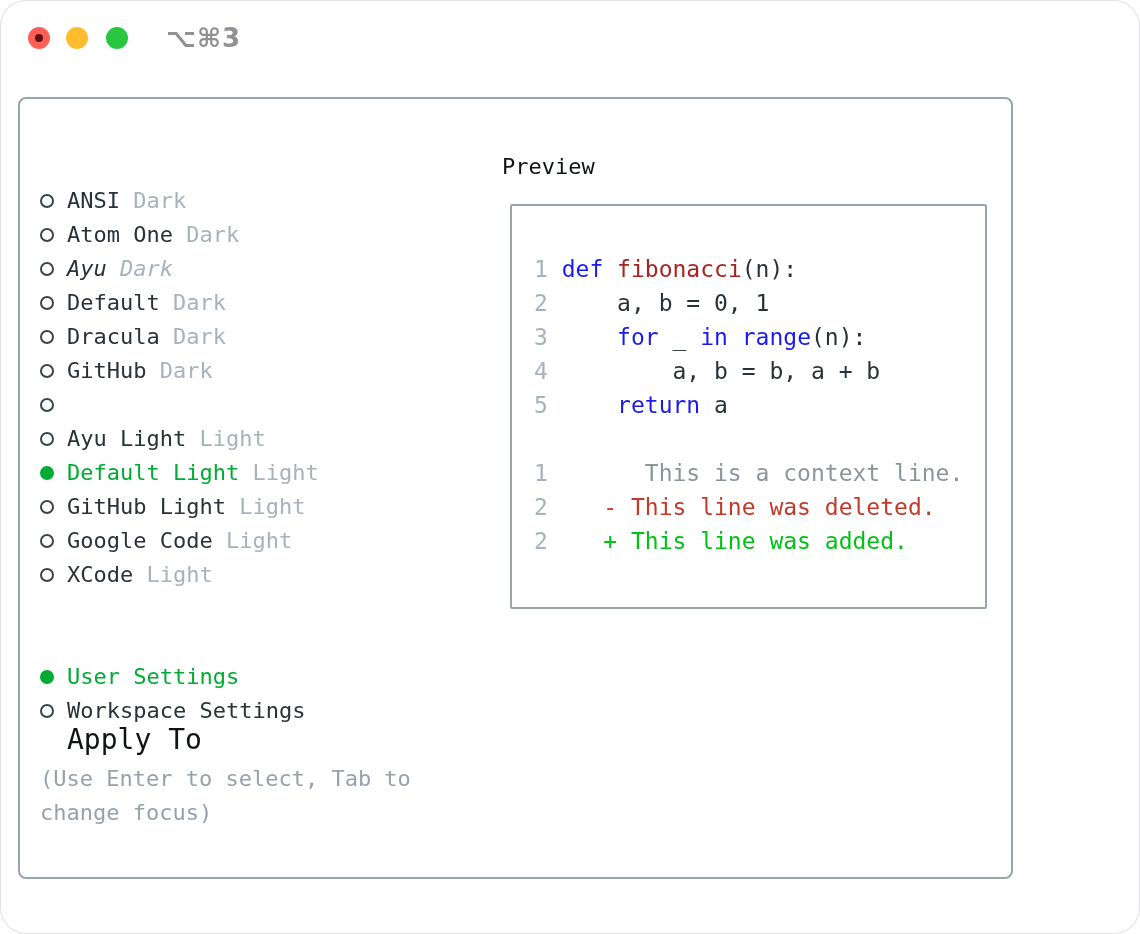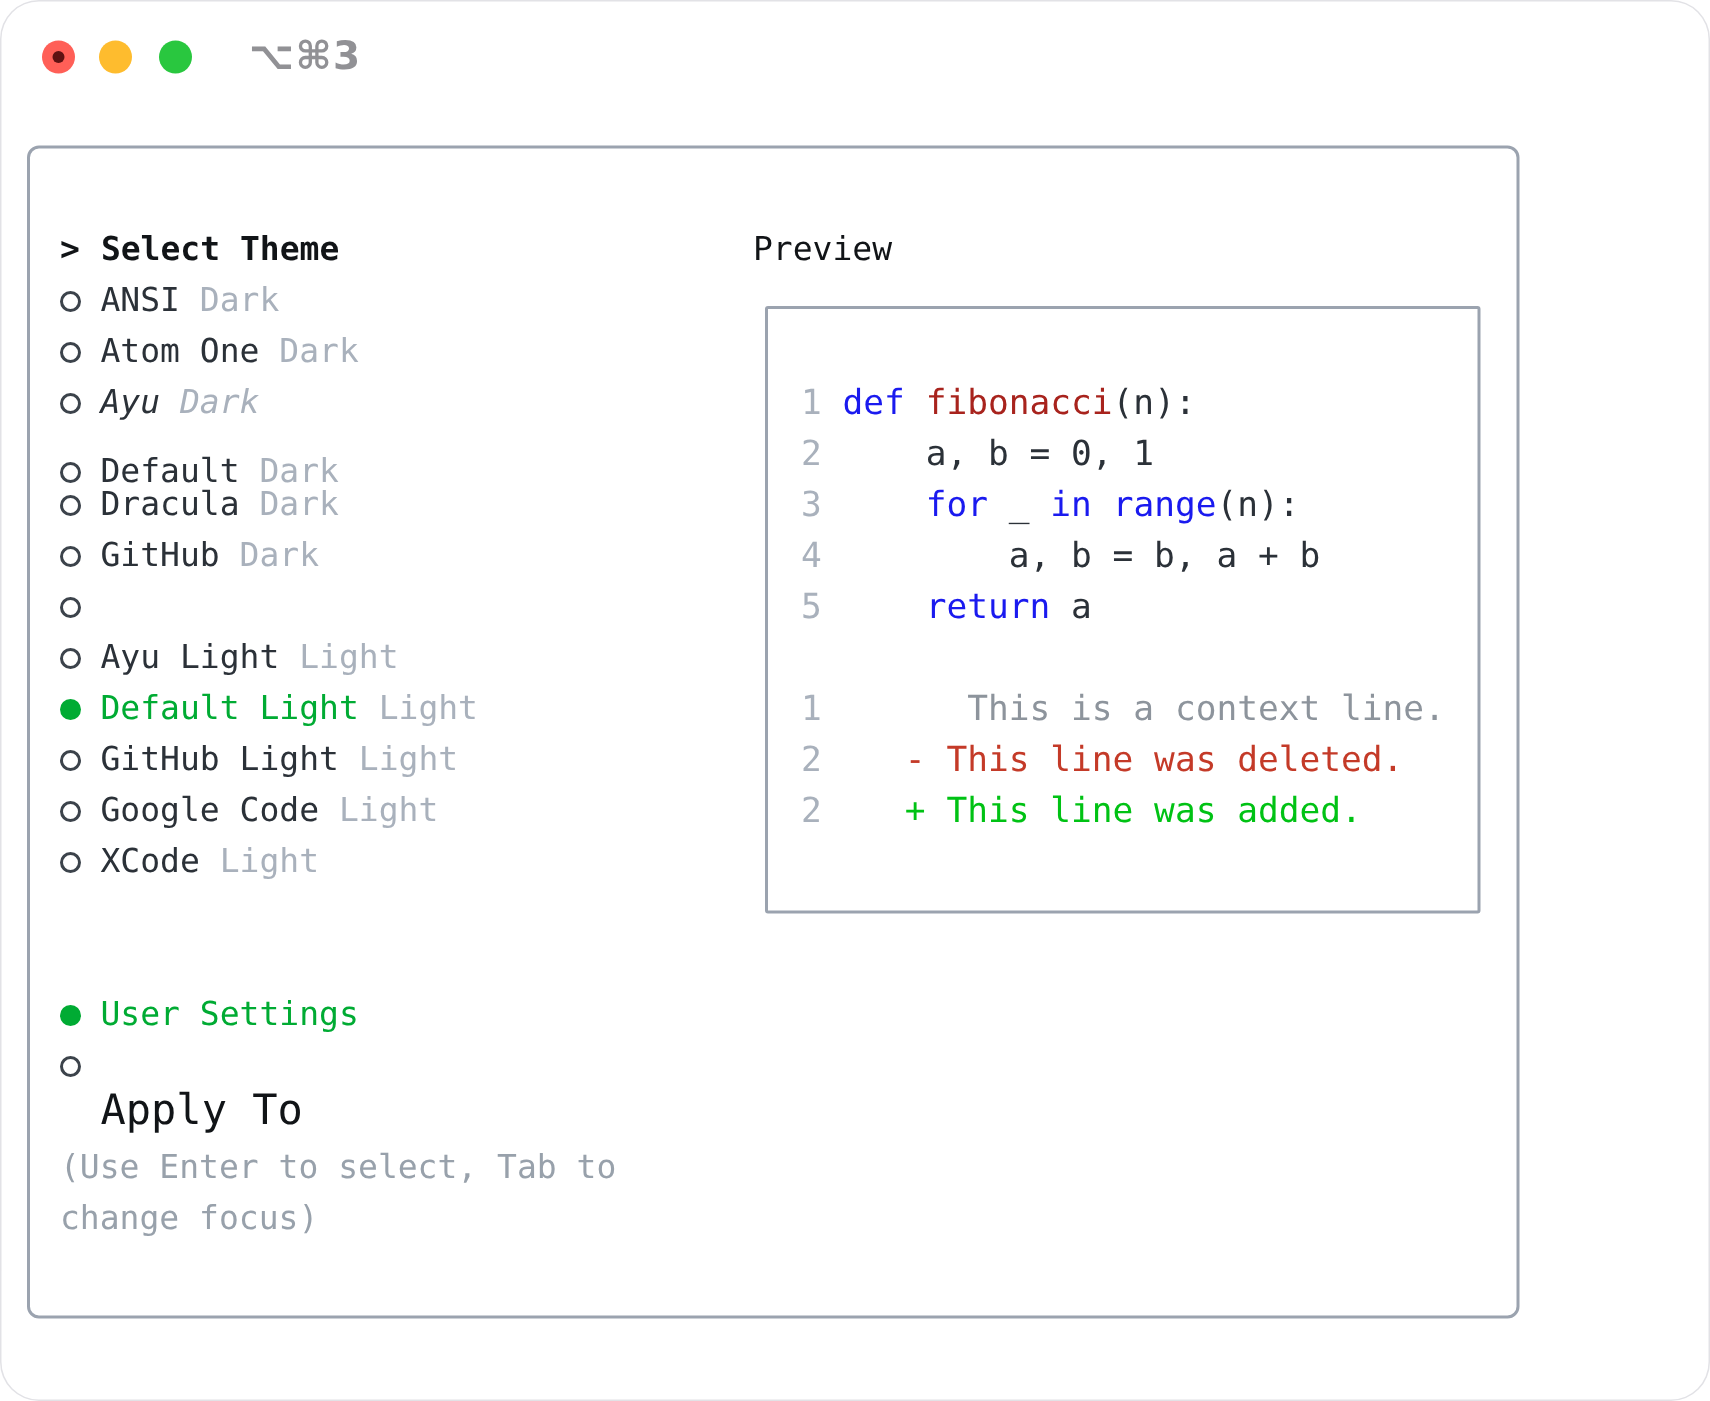--- a/index.html
+++ b/index.html
@@ -76,36 +76,35 @@
     <span class="tl red">
         <span class="dot"></span>
       </span>
     <span class="tl yellow"></span>
     <span class="tl green"></span>
     <span class="win-title">⌥⌘3</span>
   </div>
 
   <div class="panel">
 
-    <div class="header-row mono"><span class="prompt">&gt;</span><span class="hdr-title">Select Theme</span></div>
 
     <div>
         <div class="row" style="top: 85px;">
           <span class="radio"></span>
           <span class="lbl"><span class="nm">ANSI</span><span class="variant"> Dark</span></span>
         </div>
         <div class="row" style="top: 119px;">
           <span class="radio"></span>
           <span class="lbl"><span class="nm">Atom One</span><span class="variant"> Dark</span></span>
         </div>
         <div class="row" style="top: 153px; font-style: italic;">
           <span class="radio"></span>
           <span class="lbl"><span class="nm">Ayu</span><span class="variant"> Dark</span></span>
         </div>
-        <div class="row" style="top: 199px;">
+        <div class="row" style="top: 187px;">
           <span class="radio"></span>
           <span class="lbl"><span class="nm">Default</span><span class="variant"> Dark</span></span>
         </div>
         <div class="row" style="top: 221px;">
           <span class="radio"></span>
           <span class="lbl"><span class="nm">Dracula</span><span class="variant"> Dark</span></span>
         </div>
         <div class="row" style="top: 255px;">
           <span class="radio"></span>
           <span class="lbl"><span class="nm">GitHub</span><span class="variant"> Dark</span></span>
@@ -137,20 +136,21 @@
 
     <div class="section-title" style="top:624px">Apply To</div>
 
     <div>
         <div class="row sel" style="top: 561px;">
           <span class="radio on"></span>
           <span class="lbl"><span class="nm">User Settings</span></span>
         </div>
         <div class="row" style="top: 595px;">
           <span class="radio"></span>
+          <span class="lbl"><span class="nm">Workspace Settings</span></span>
         </div>
       </div>
 
     <div class="help">(Use Enter to select, Tab to change focus)</div>
 
     <div class="preview-title mono">Preview</div>
 
     <div class="preview-box">
       <div class="code">
           <div class="cl"><span class="tok-linenum">1 </span><span class="tok-keyword">def</span><span class="tok-plain"> </span><span class="tok-function">fibonacci</span><span class="tok-plain">(n):</span></div>

